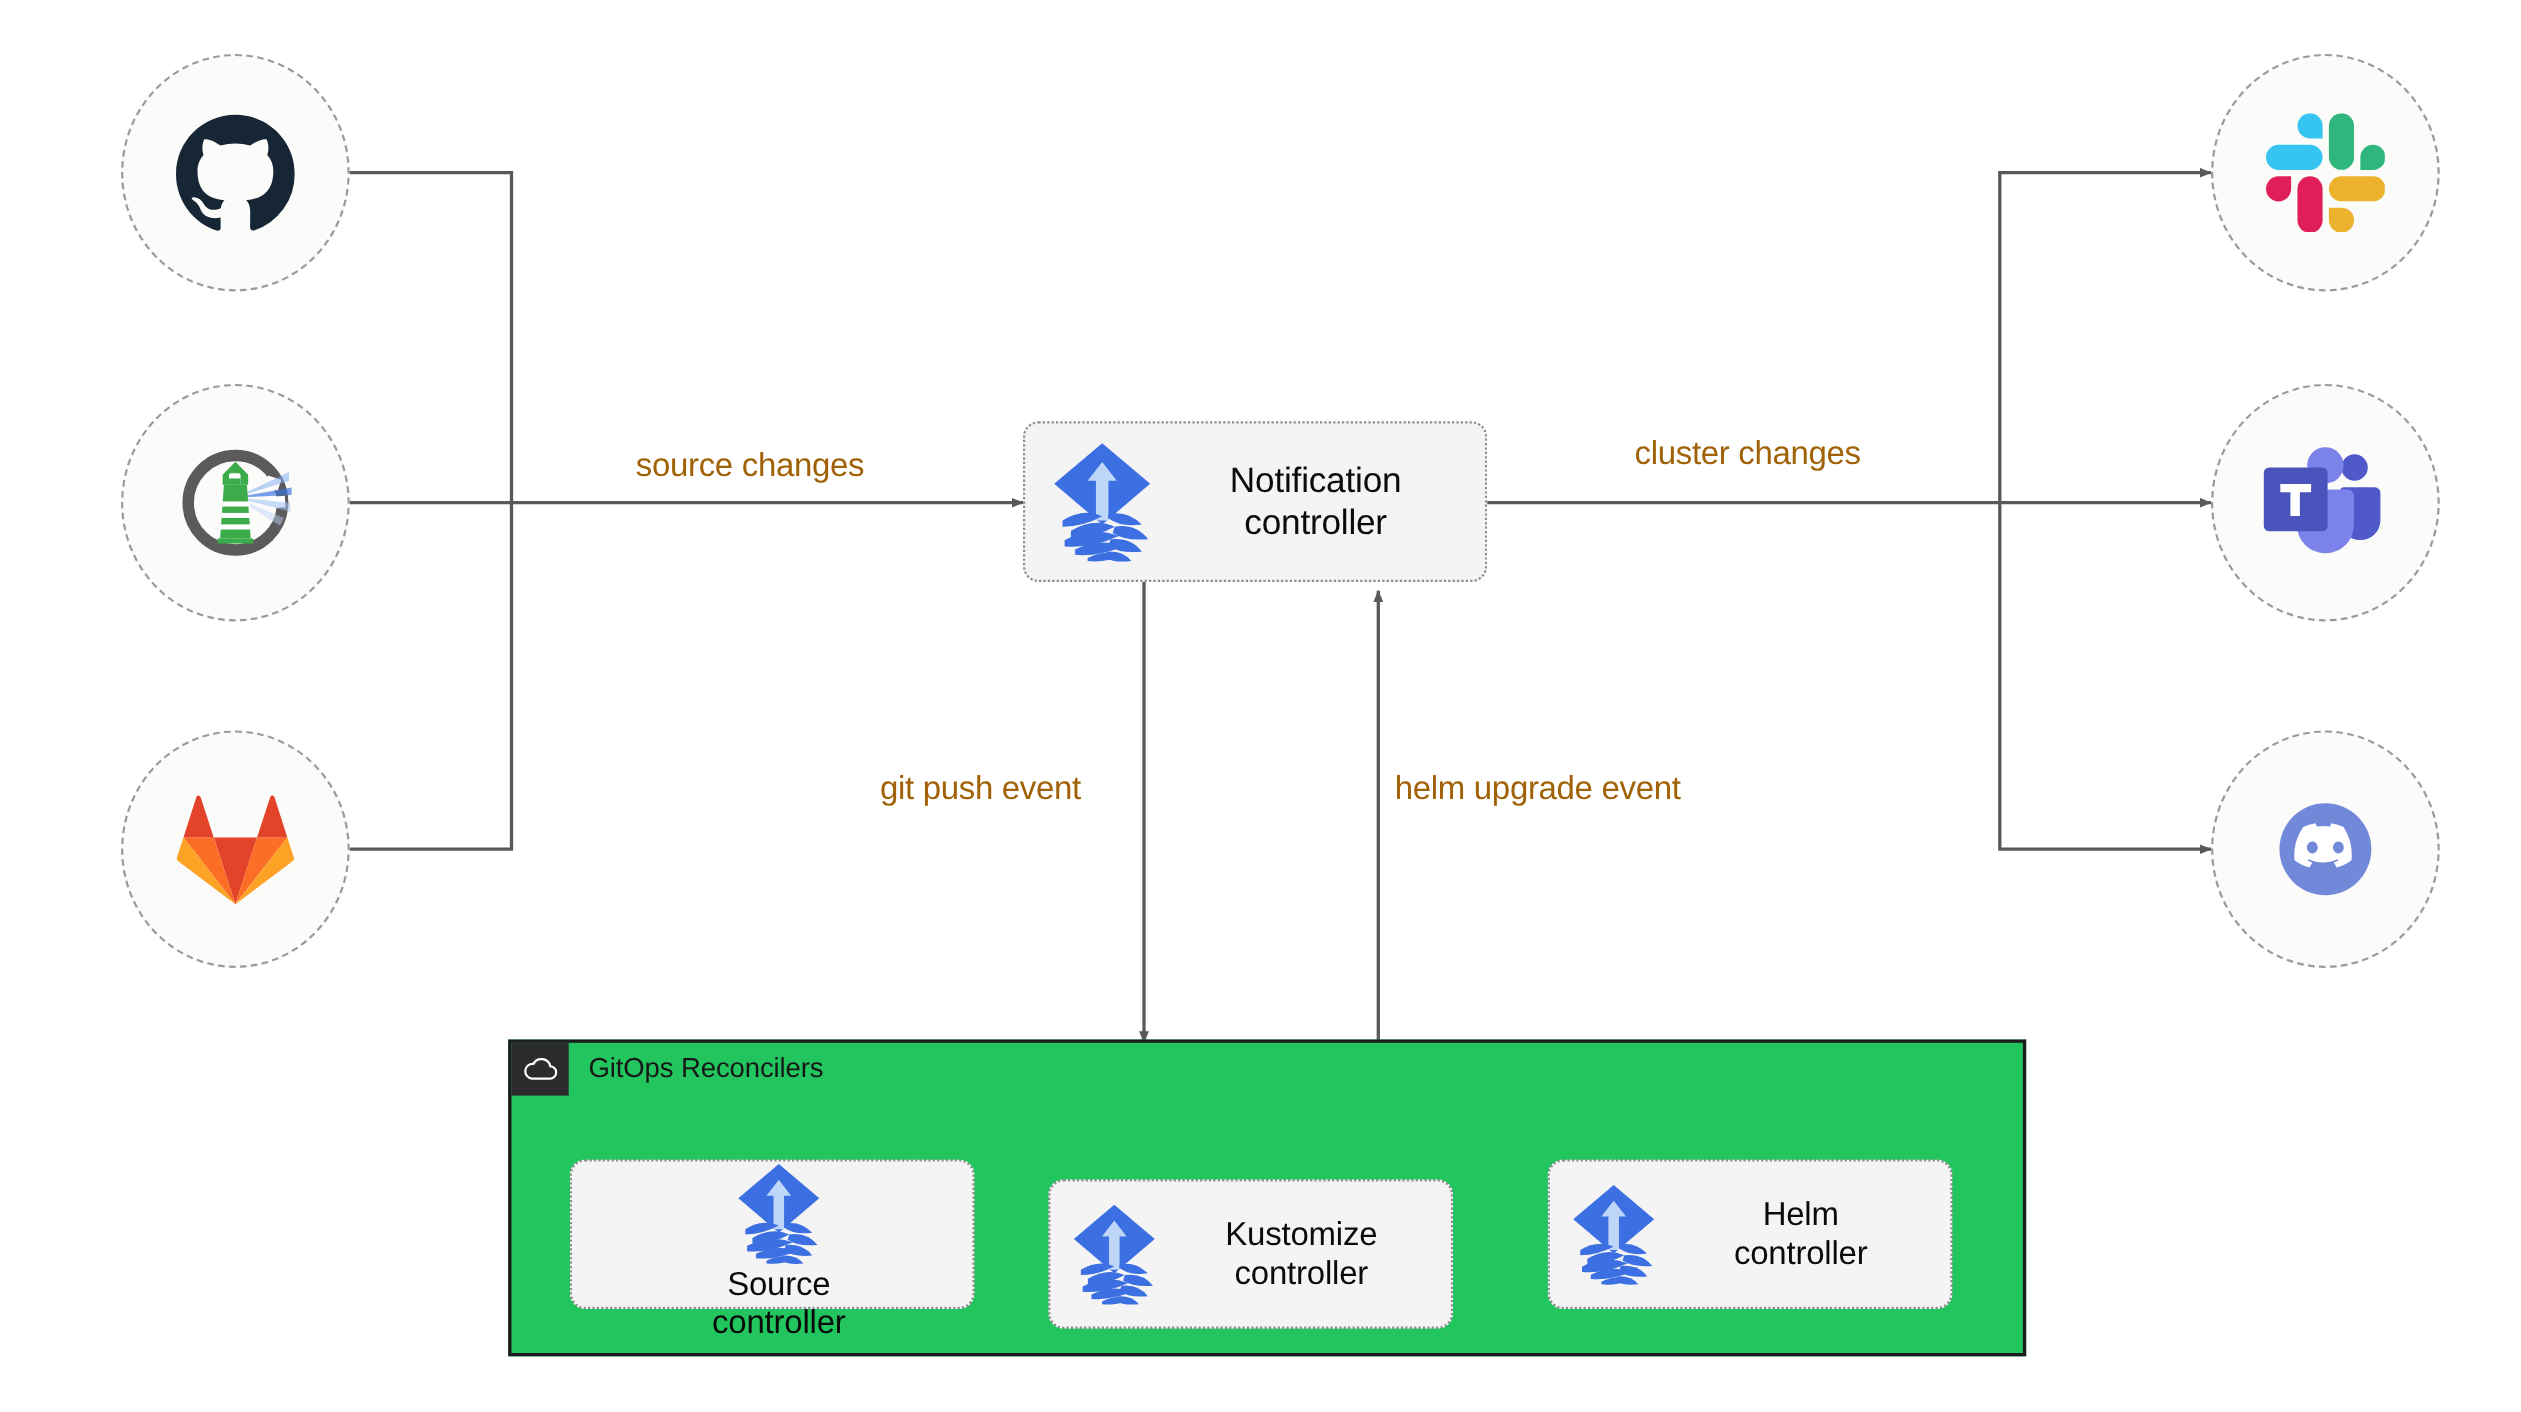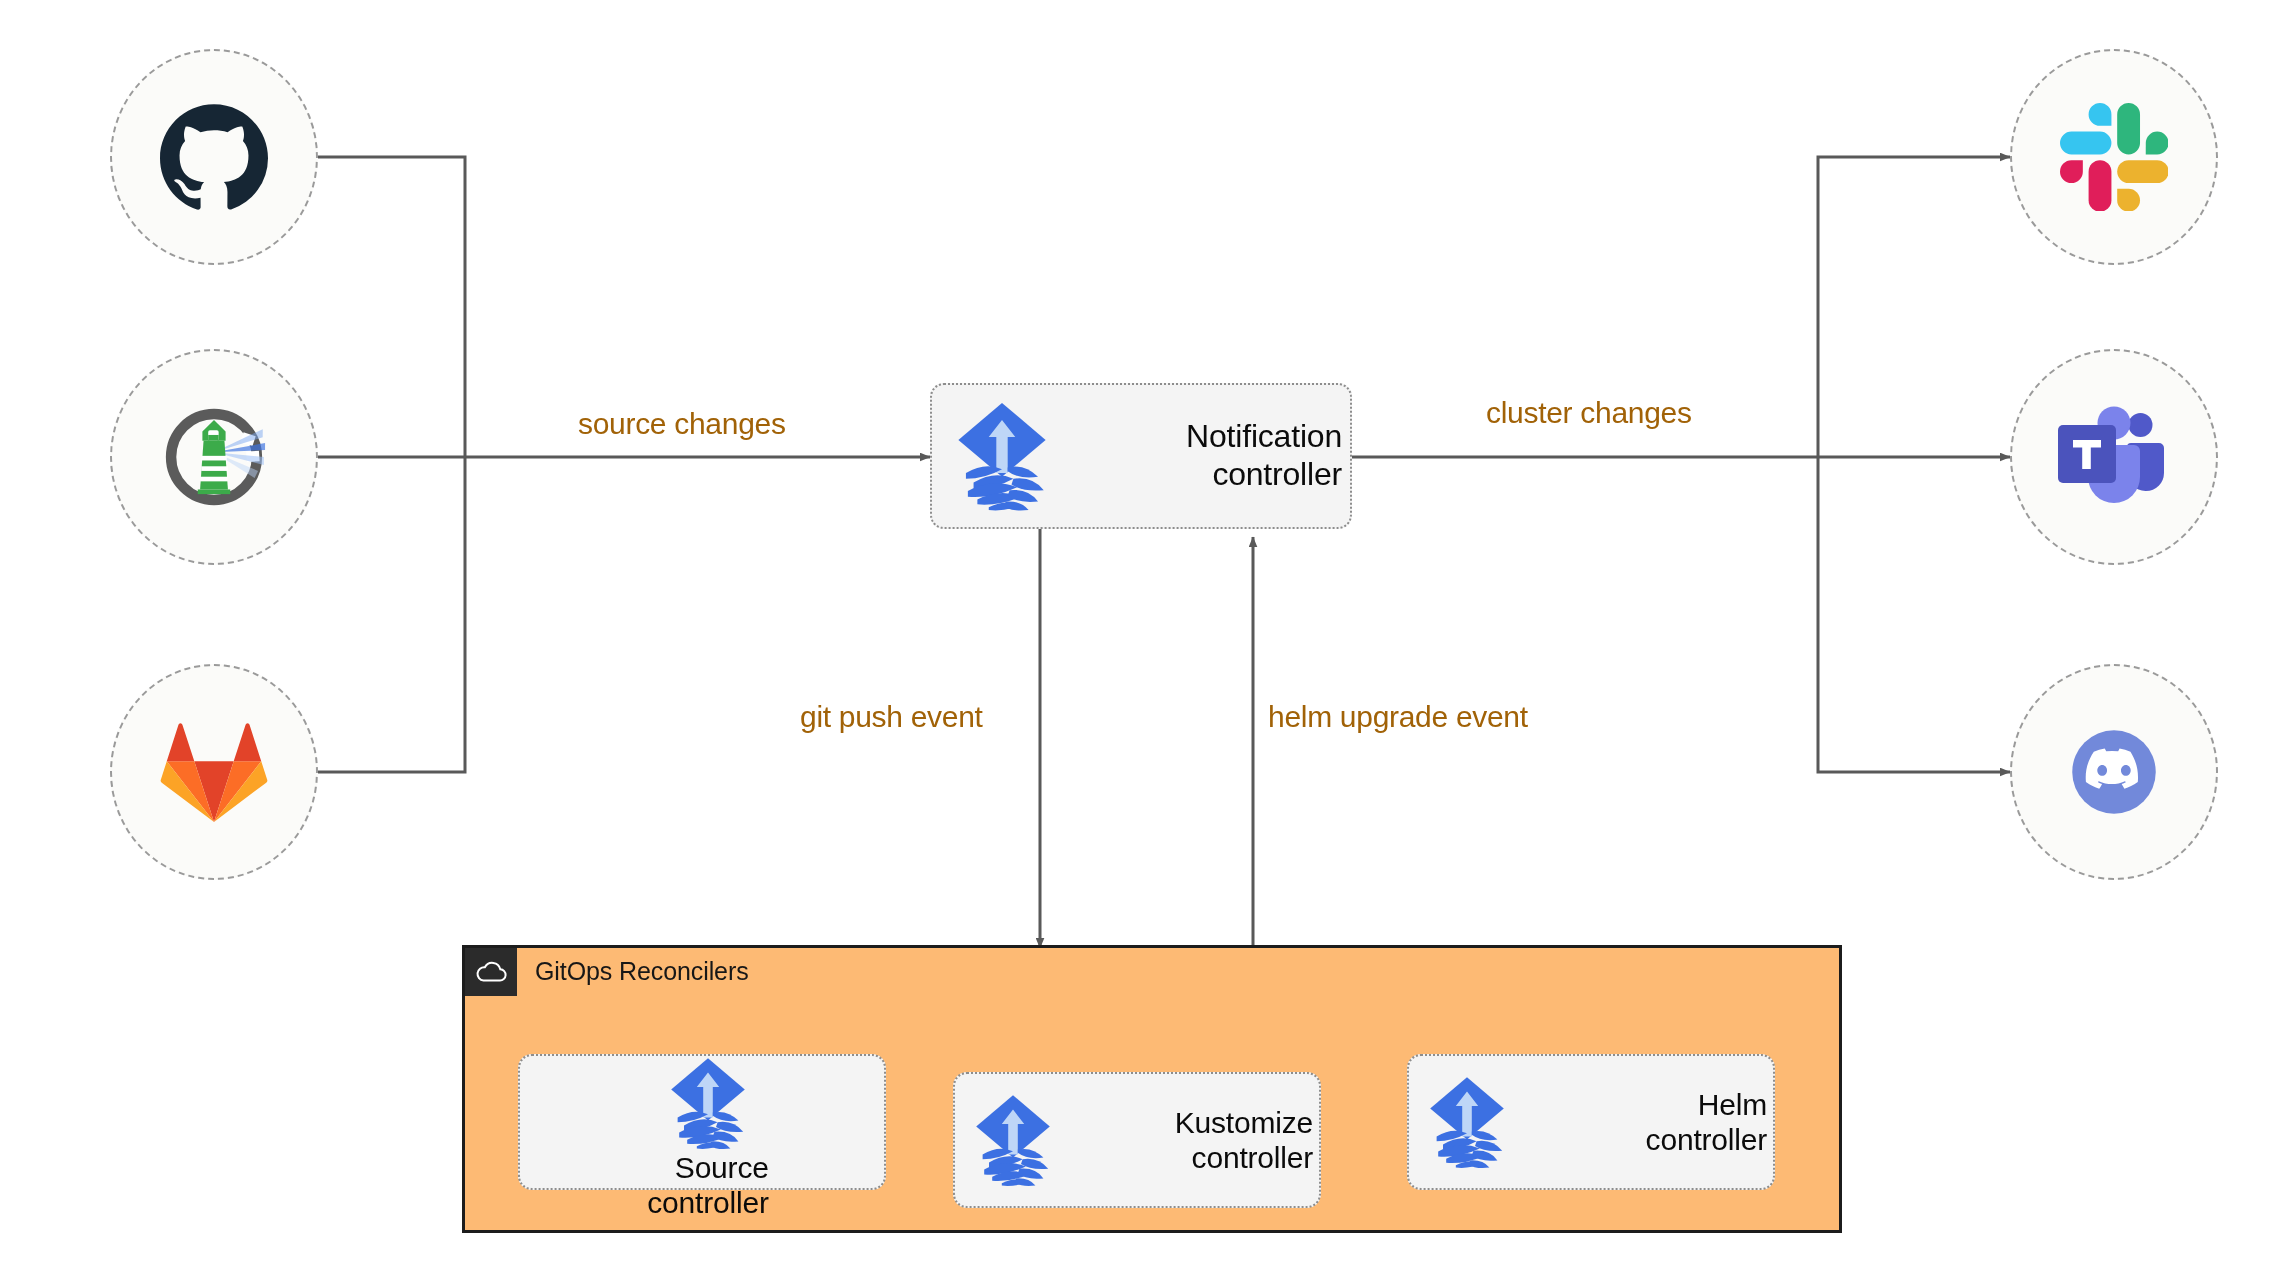--- a/index.html
+++ b/index.html
@@ -53,32 +53,32 @@
     display: flex;
     align-items: center;
     justify-content: flex-start;
   }
   .ctl-box .ctl-logo {
     flex: 0 0 auto;
     line-height: 0;
   }
   .ctl-box .ctl-label {
     flex: 1 1 auto;
-    text-align: right;
+    text-align: center;
     color: #0b0b0b;
     line-height: 1.18;
     letter-spacing: -0.2px;
     white-space: pre-line;
   }
 
   
   #gitops-panel {
     position: absolute;
     box-sizing: border-box;
-    background: #fdba74;
+    background: #22c55e;
     border: 3px solid #1c1c1c;
   }
   #gitops-titlebadge {
     position: absolute;
     left: 0;
     top: 0;
     width: 52px;
     height: 48px;
     background: #2b2b2b;
     display: flex;

